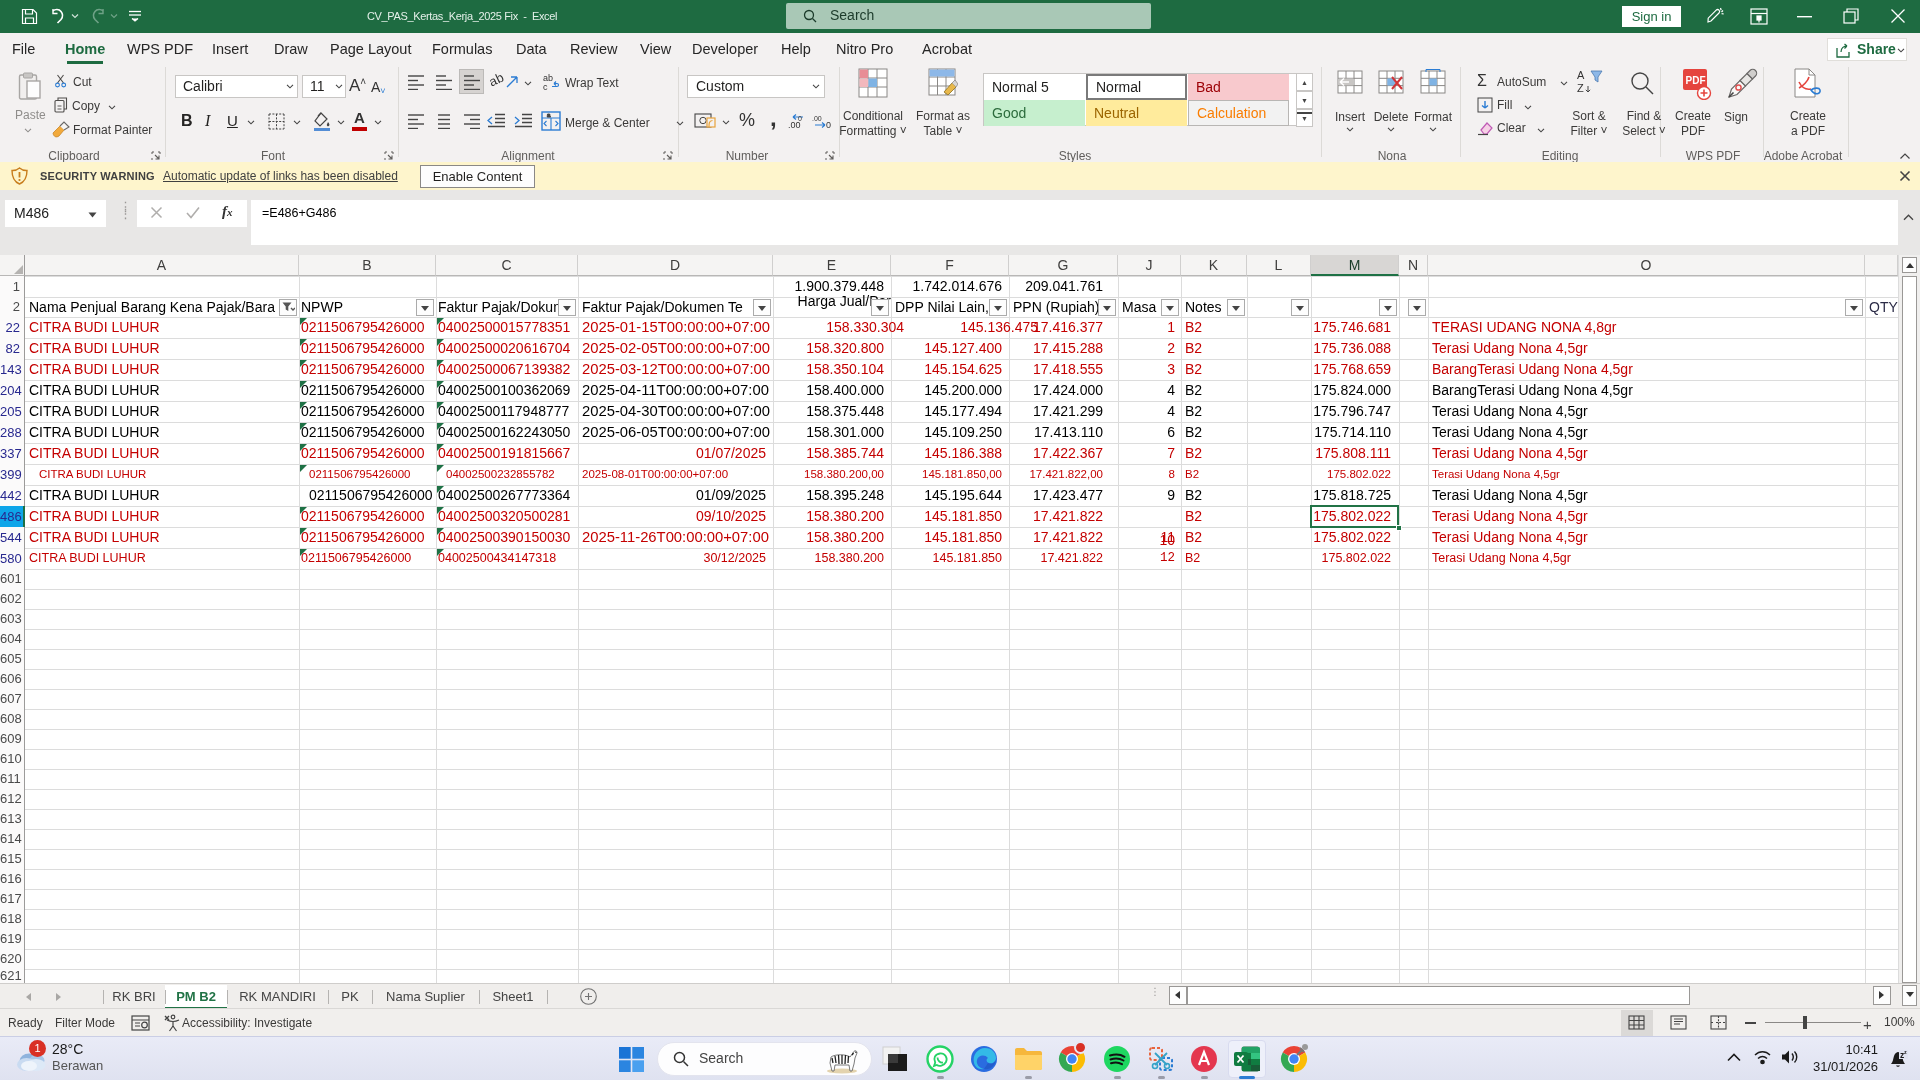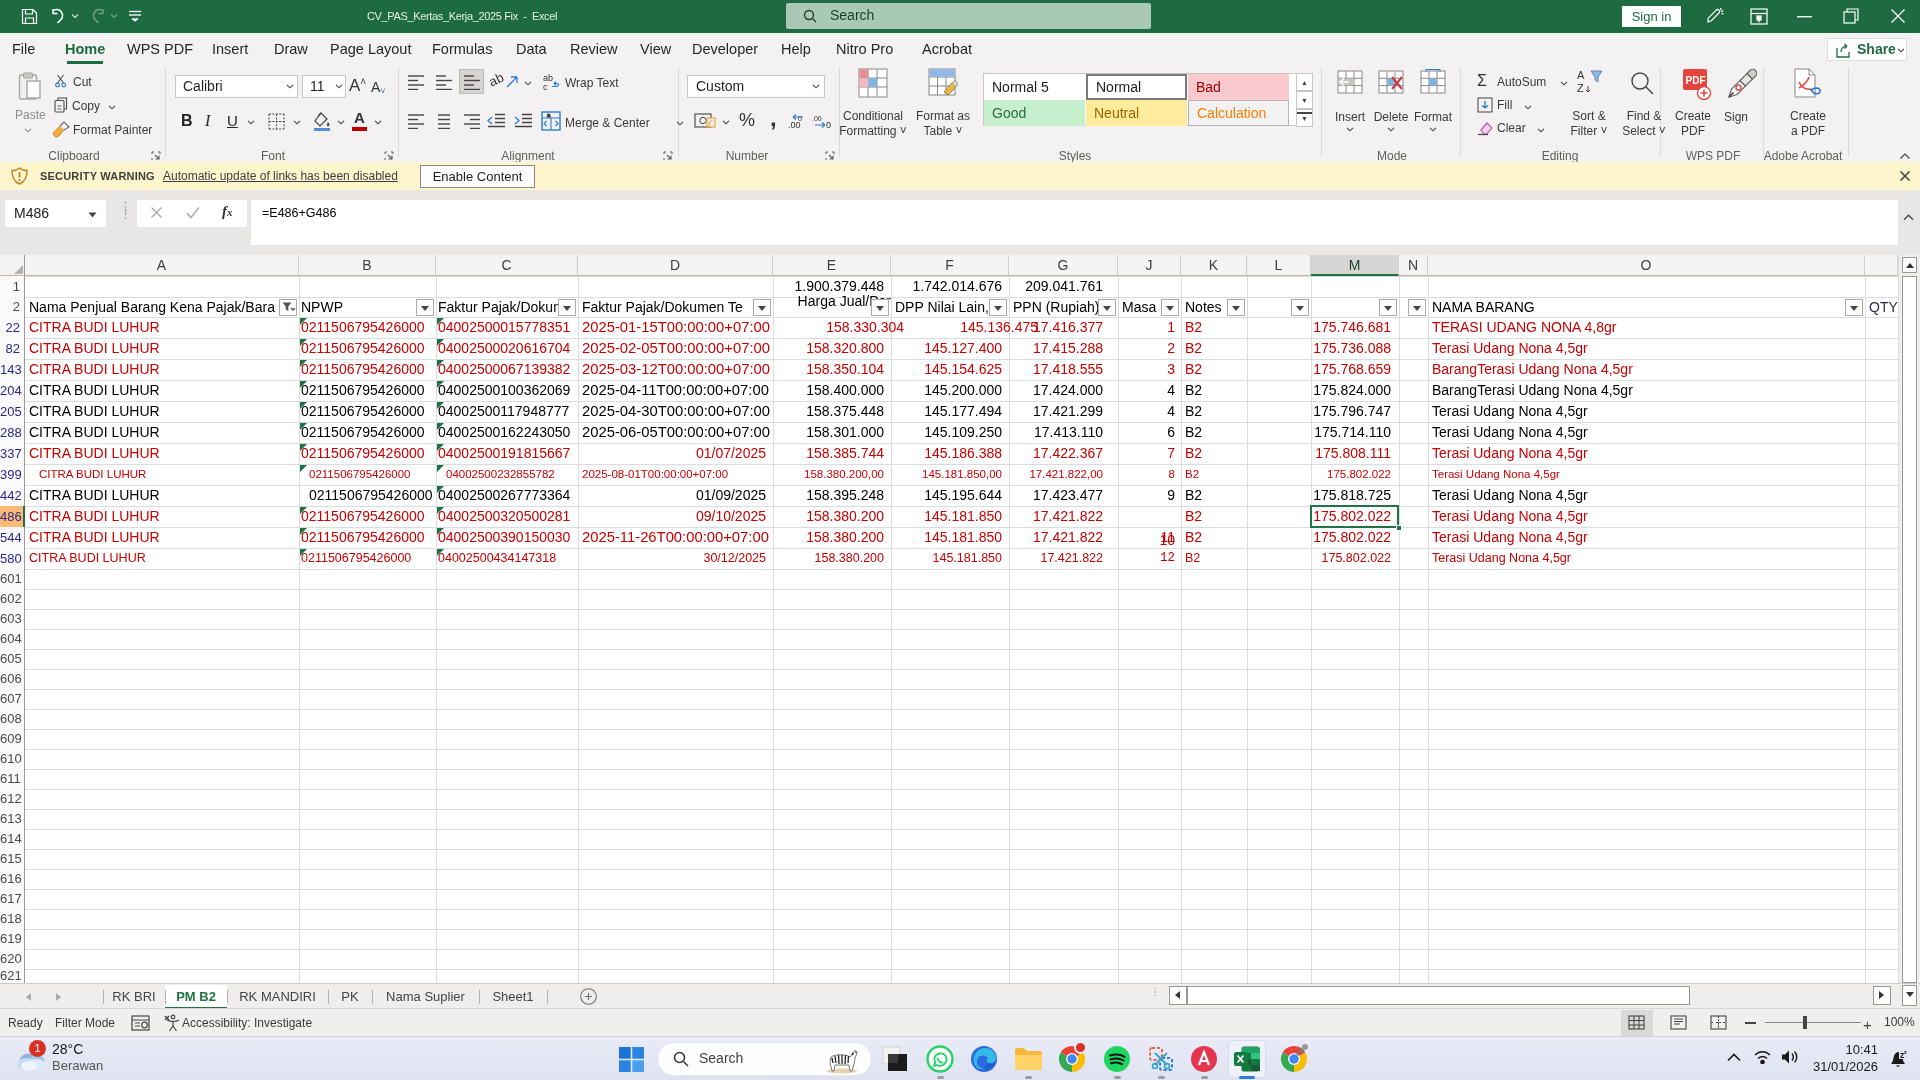--- a/index.html
+++ b/index.html
@@ -142,21 +142,21 @@
       <div class="gdiv" style="left:1321px"></div>
       <div class="gdiv" style="left:1460px"></div>
       <div class="gdiv" style="left:1660px"></div>
       <div class="gdiv" style="left:1763px"></div>
       <div class="gdiv" style="left:1848px"></div>
       <div class="glabel" style="left:14px">Clipboard</div>
       <div class="glabel" style="left:213px">Font</div>
       <div class="glabel" style="left:468px">Alignment</div>
       <div class="glabel" style="left:687px">Number</div>
       <div class="glabel" style="left:1015px">Styles</div>
-      <div class="glabel" style="left:1332px">Mode</div>
+      <div class="glabel" style="left:1332px">Nona</div>
       <div class="glabel" style="left:1500px">Editing</div>
       <div class="glabel" style="left:1653px">WPS PDF</div>
       <div class="glabel" style="left:1743px">Adobe Acrobat</div>
       <svg class="abs" style="left:151px;top:87px" width="10" height="10" viewBox="0 0 10 10" fill="none" stroke="#5e5c5a" stroke-width="1">
         <path d="M1 3 V1 H3 M7 1 H9 V3 M1 7 V9"></path>
         <path d="M4 4 L8 8 M8 4.5 V8 H4.5" stroke-width="1.1"></path>
       </svg>
       <svg class="abs" style="left:384px;top:87px" width="10" height="10" viewBox="0 0 10 10" fill="none" stroke="#5e5c5a" stroke-width="1">
         <path d="M1 3 V1 H3 M7 1 H9 V3 M1 7 V9"></path>
         <path d="M4 4 L8 8 M8 4.5 V8 H4.5" stroke-width="1.1"></path>
@@ -516,21 +516,21 @@
       <div class="rh" style="top:42px;height:20px;line-height:20px;color:#4a4a4a;">2</div>
       <div class="rh" style="top:62px;height:21px;line-height:21px;color:#28288f;">22</div>
       <div class="rh" style="top:83px;height:21px;line-height:21px;color:#28288f;">82</div>
       <div class="rh" style="top:104px;height:21px;line-height:21px;color:#28288f;">143</div>
       <div class="rh" style="top:125px;height:21px;line-height:21px;color:#28288f;">204</div>
       <div class="rh" style="top:146px;height:21px;line-height:21px;color:#28288f;">205</div>
       <div class="rh" style="top:167px;height:21px;line-height:21px;color:#28288f;">288</div>
       <div class="rh" style="top:188px;height:21px;line-height:21px;color:#28288f;">337</div>
       <div class="rh" style="top:209px;height:21px;line-height:21px;color:#28288f;">399</div>
       <div class="rh" style="top:230px;height:21px;line-height:21px;color:#28288f;">442</div>
-      <div class="rh" style="top:251px;height:21px;line-height:21px;color:#28288f;background:#fdba74;border-right:2px solid #1e7145;">486</div>
+      <div class="rh" style="top:251px;height:21px;line-height:21px;color:#28288f;background:#0ea5e9;border-right:2px solid #1e7145;">486</div>
       <div class="rh" style="top:272px;height:21px;line-height:21px;color:#28288f;">544</div>
       <div class="rh" style="top:293px;height:21px;line-height:21px;color:#28288f;">580</div>
       <div class="rh" style="top:314px;height:20px;line-height:20px;color:#4a4a4a;">601</div>
       <div class="rh" style="top:334px;height:20px;line-height:20px;color:#4a4a4a;">602</div>
       <div class="rh" style="top:354px;height:20px;line-height:20px;color:#4a4a4a;">603</div>
       <div class="rh" style="top:374px;height:20px;line-height:20px;color:#4a4a4a;">604</div>
       <div class="rh" style="top:394px;height:20px;line-height:20px;color:#4a4a4a;">605</div>
       <div class="rh" style="top:414px;height:20px;line-height:20px;color:#4a4a4a;">606</div>
       <div class="rh" style="top:434px;height:20px;line-height:20px;color:#4a4a4a;">607</div>
       <div class="rh" style="top:454px;height:20px;line-height:20px;color:#4a4a4a;">608</div>
@@ -587,21 +587,20 @@
       <div class="cell rt" style="left:1009px;top:21px;width:109px;height:21px;line-height:21px;padding-right:15px;">209.041.761</div>
       <div class="cell " style="left:25px;top:42px;width:274px;height:20px;line-height:20px;padding-left:4px;">Nama Penjual Barang Kena Pajak/Bara</div>
       <div class="cell " style="left:299px;top:42px;width:137px;height:20px;line-height:20px;padding-left:2px;">NPWP</div>
       <div class="cell " style="left:436px;top:42px;width:142px;height:20px;line-height:20px;padding-left:2px;">Faktur Pajak/Dokume</div>
       <div class="cell " style="left:578px;top:42px;width:195px;height:20px;line-height:20px;padding-left:4px;">Faktur Pajak/Dokumen Te</div>
       <div class="cell " style="left:773px;top:36px;width:118px;height:20px;line-height:20px;padding-left:8px;text-align:right;">Harga Jual/Per</div>
       <div class="cell " style="left:891px;top:42px;width:118px;height:20px;line-height:20px;padding-left:4px;">DPP Nilai Lain,</div>
       <div class="cell " style="left:1009px;top:42px;width:109px;height:20px;line-height:20px;padding-left:4px;">PPN (Rupiah)</div>
       <div class="cell " style="left:1118px;top:42px;width:63px;height:20px;line-height:20px;padding-left:4px;">Masa</div>
       <div class="cell " style="left:1181px;top:42px;width:66px;height:20px;line-height:20px;padding-left:4px;">Notes</div>
-      <div class="cell " style="left:1428px;top:42px;width:437px;height:20px;line-height:20px;padding-left:4px;">NAMA BARANG</div>
       <div class="cell " style="left:1865px;top:42px;width:33px;height:20px;line-height:20px;padding-left:4px;color:#2b2b46;">QTY</div>
       <div class="fbtn" style="left:279px;top:44px"></div>
       <div class="fbtn" style="left:416px;top:44px"></div>
       <div class="fbtn" style="left:558px;top:44px"></div>
       <div class="fbtn" style="left:753px;top:44px"></div>
       <div class="fbtn" style="left:871px;top:44px"></div>
       <div class="fbtn" style="left:989px;top:44px"></div>
       <div class="fbtn" style="left:1098px;top:44px"></div>
       <div class="fbtn" style="left:1161px;top:44px"></div>
       <div class="fbtn" style="left:1227px;top:44px"></div>

